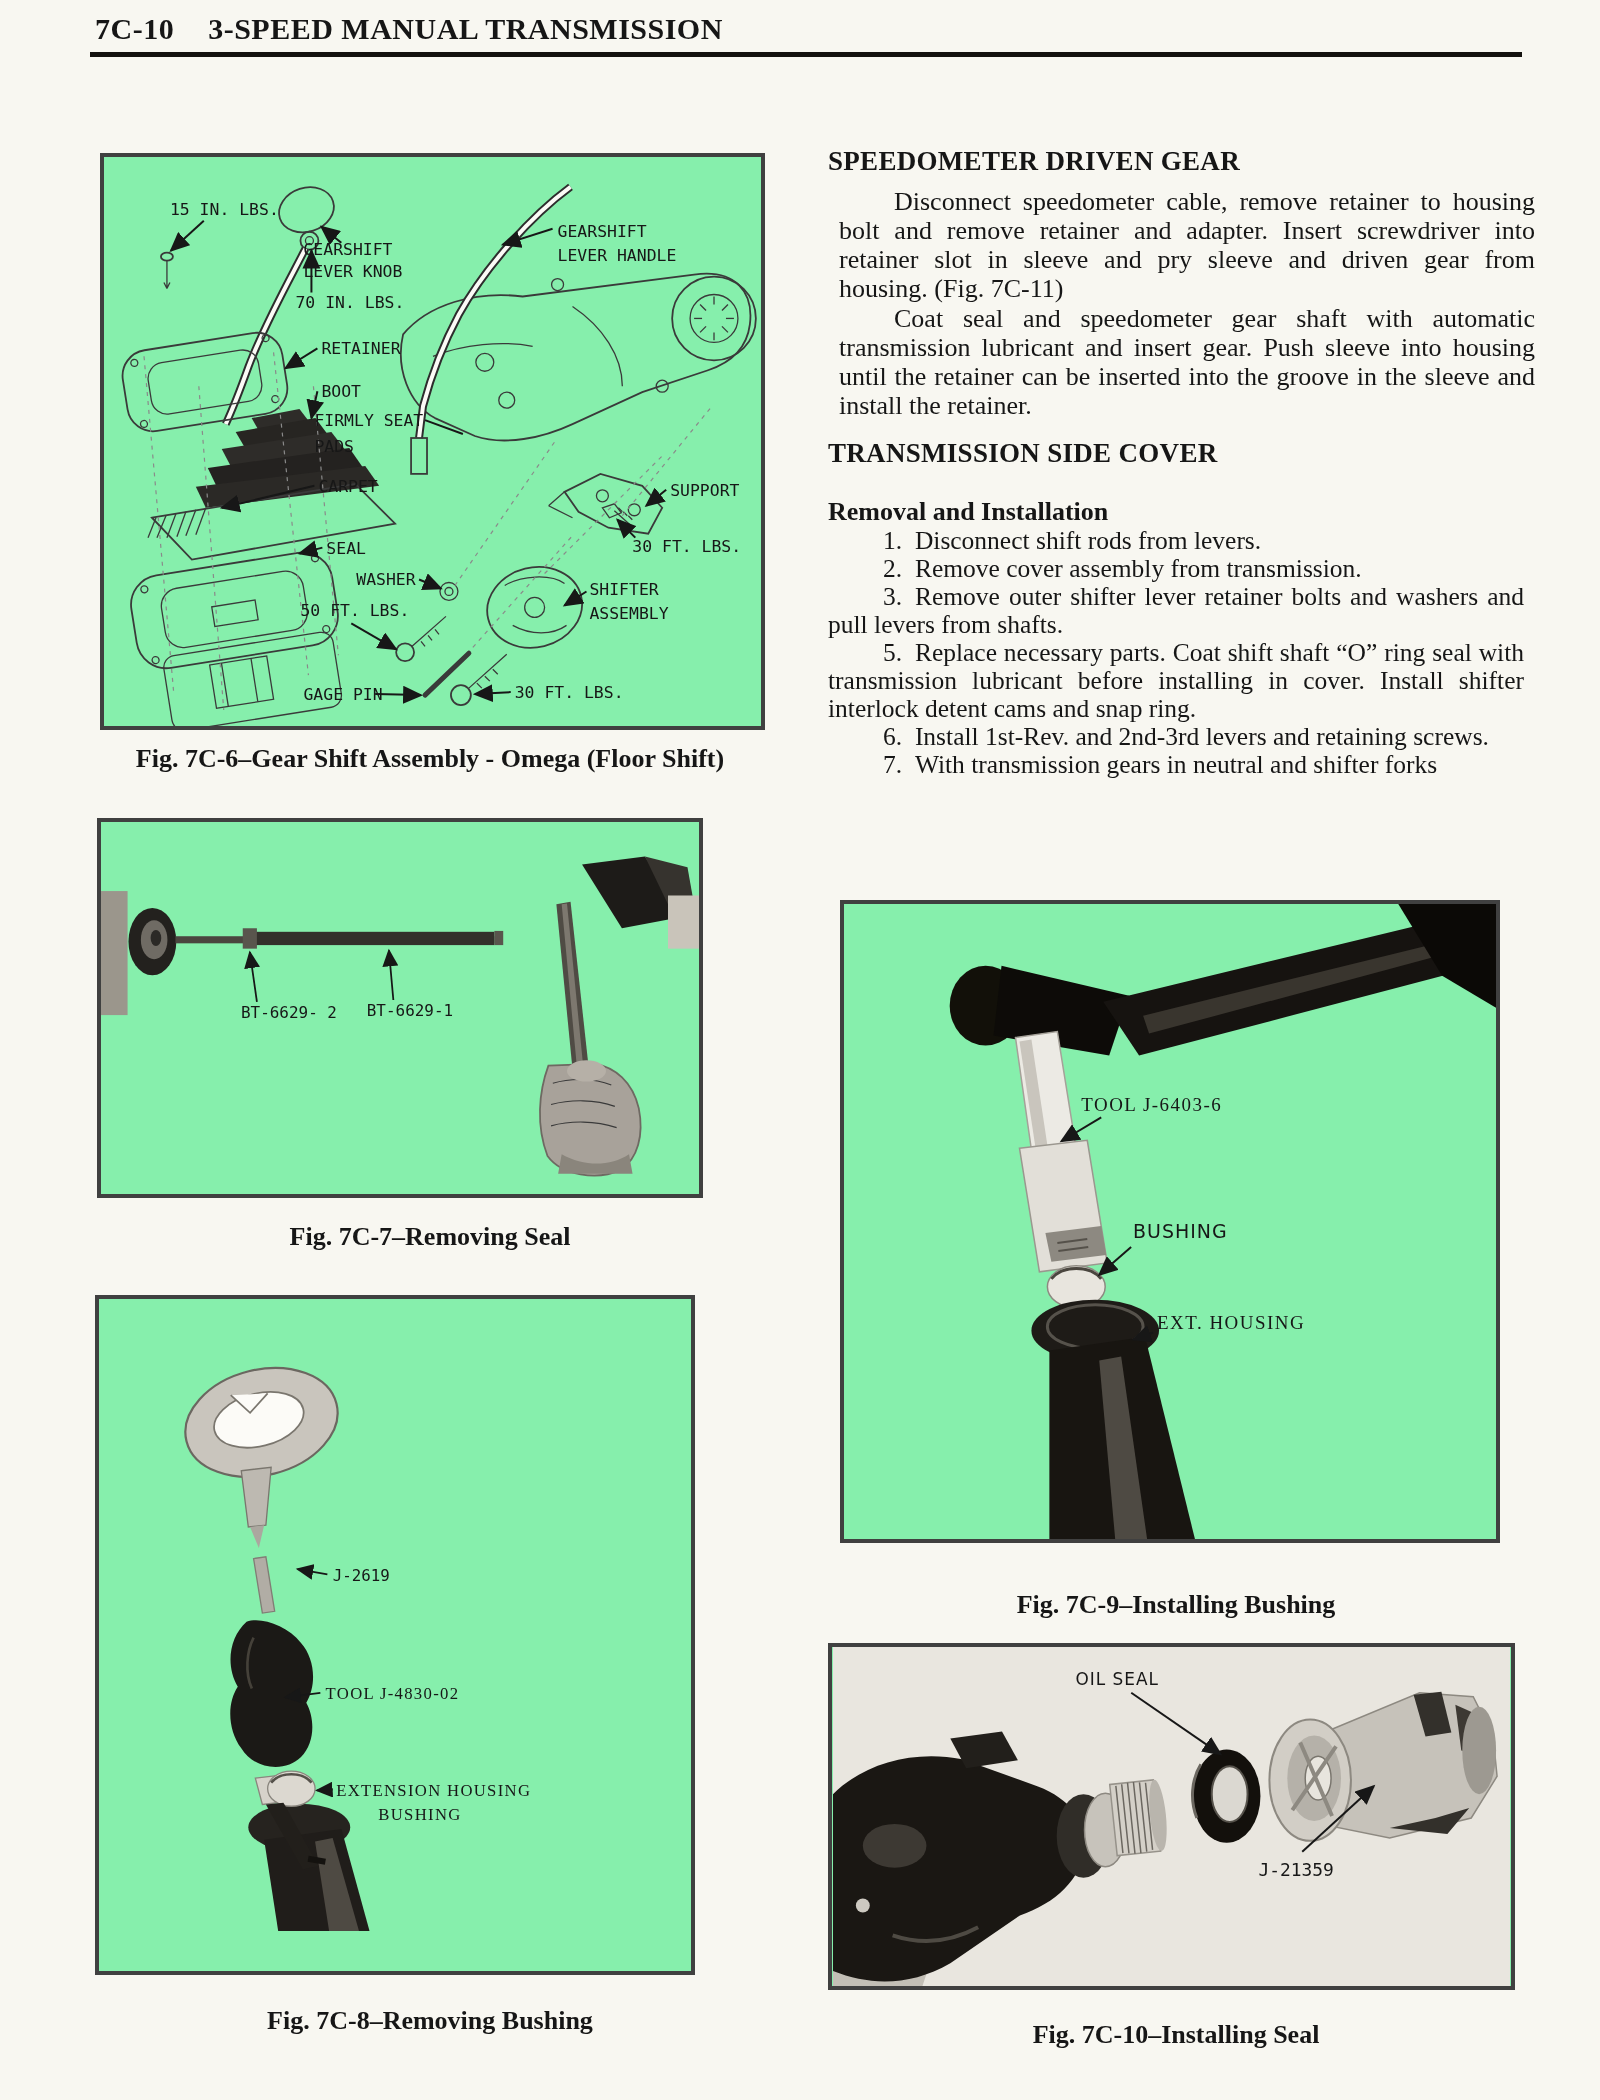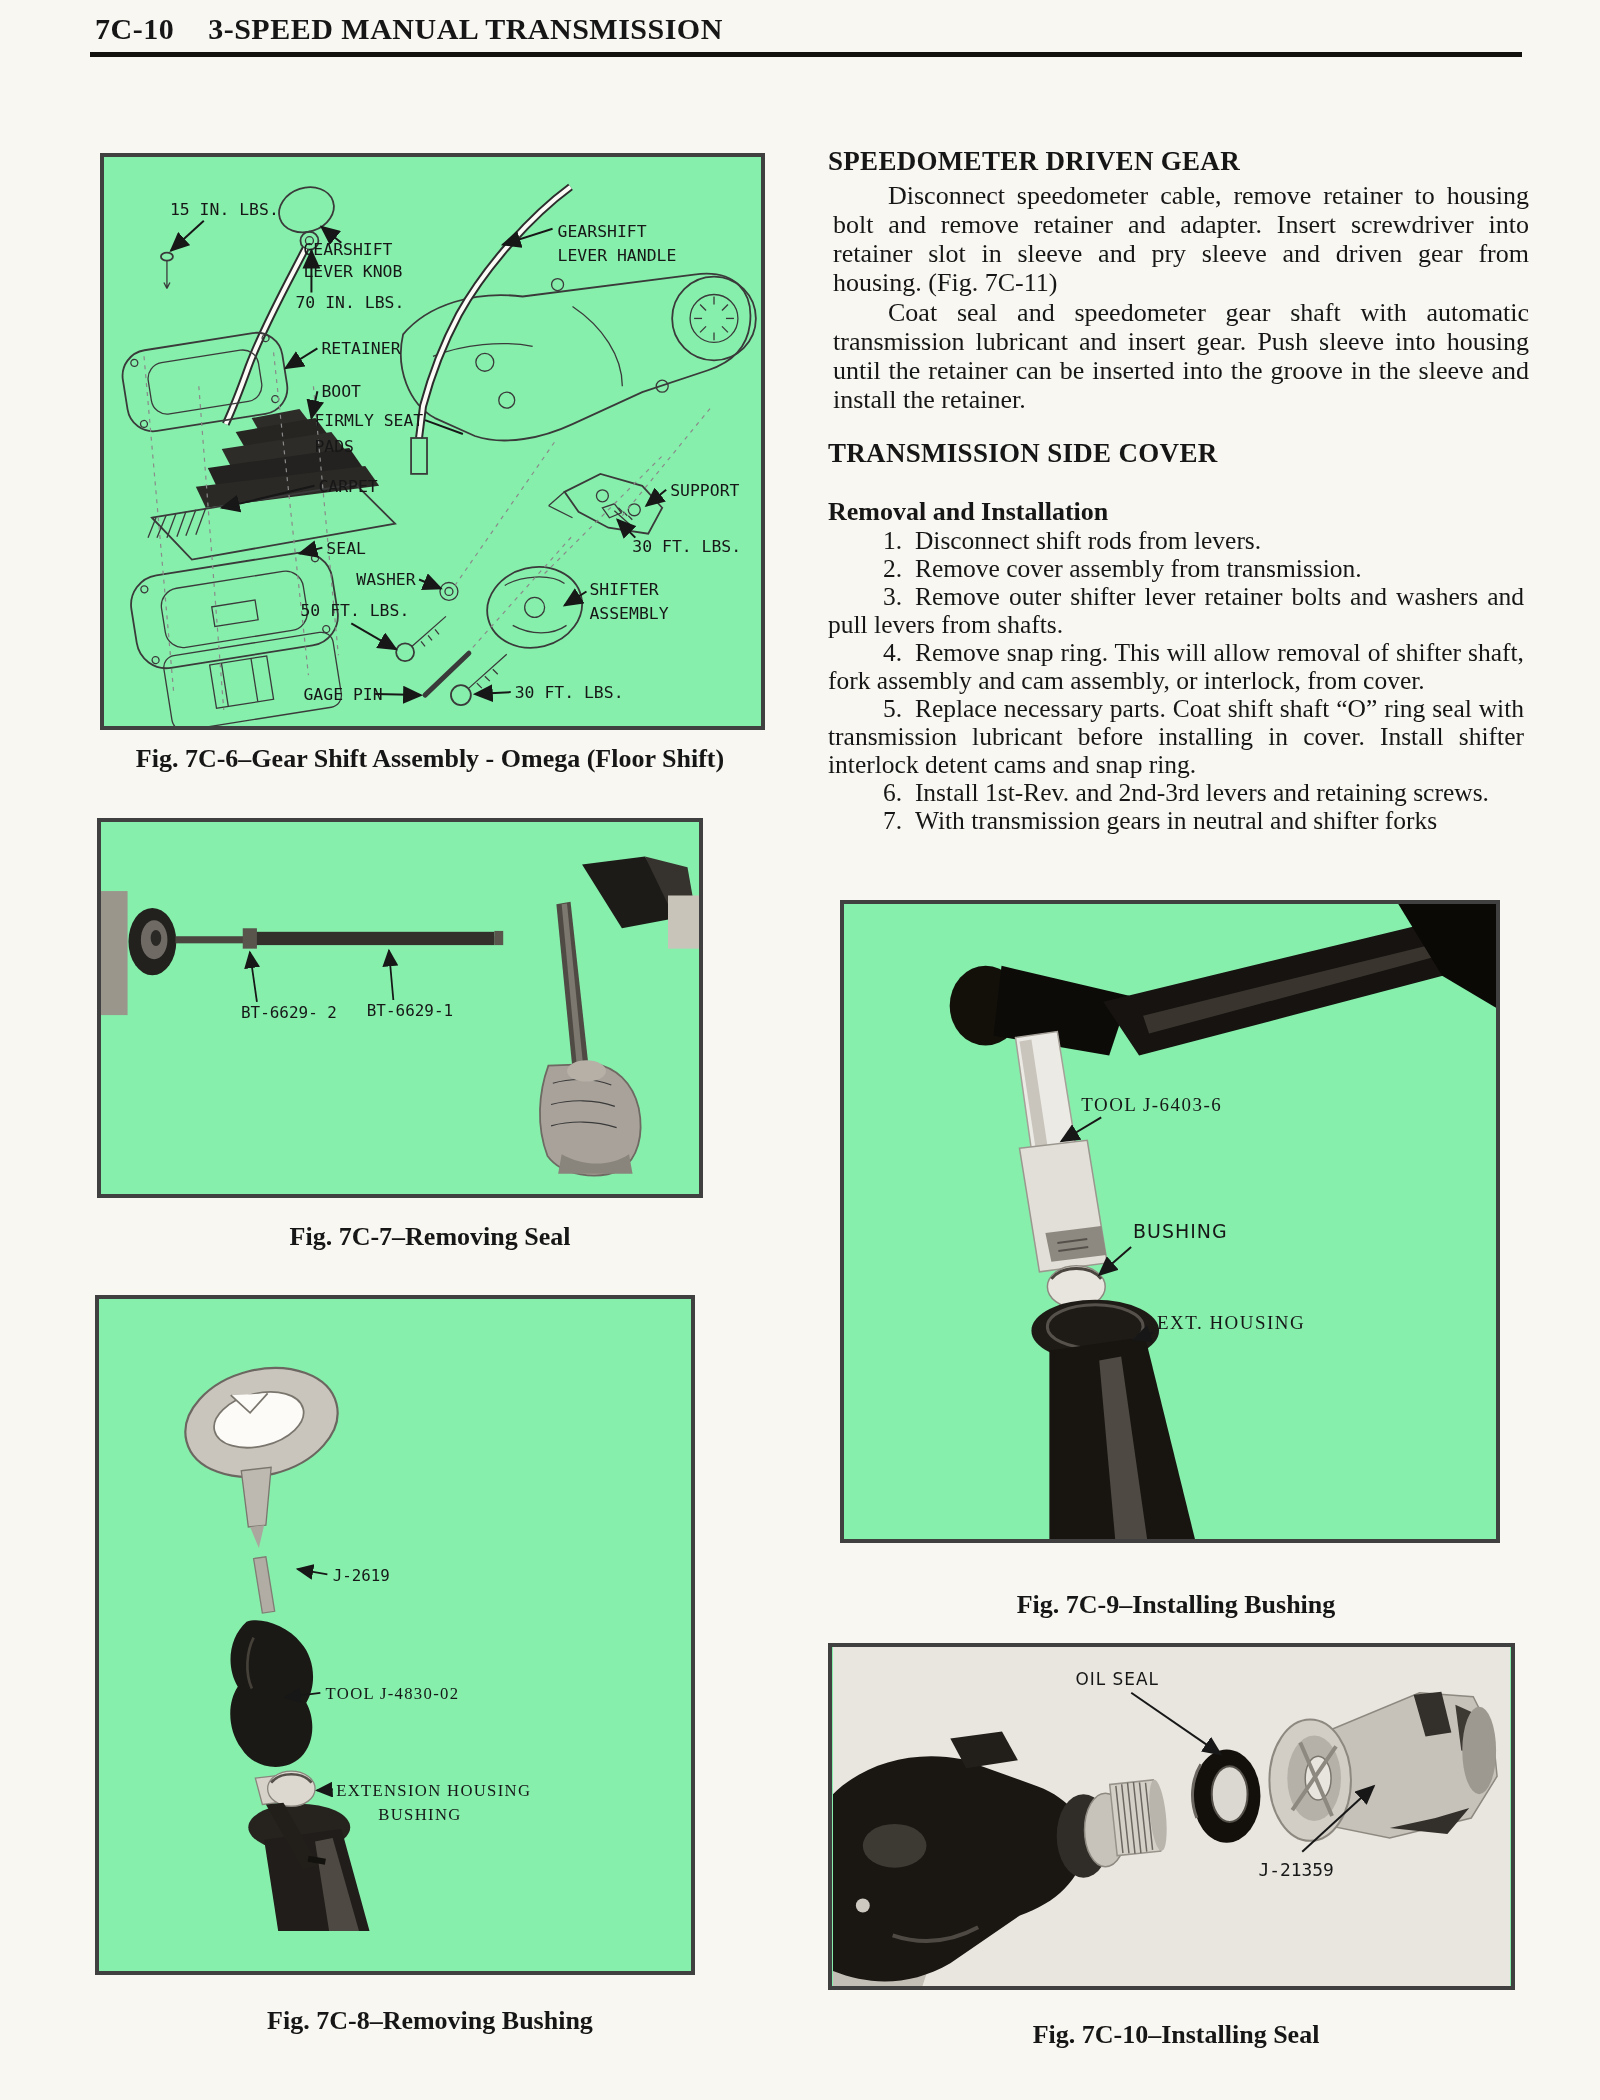--- a/index.html
+++ b/index.html
@@ -8,21 +8,21 @@
   .hdr{position:absolute;left:95px;top:12px;font-weight:bold;font-size:30px;
        letter-spacing:.5px;white-space:nowrap;}
   .hdr .num{margin-right:34px;}
   .rule{position:absolute;left:90px;top:52px;width:1432px;height:5px;background:#14120f;}
   .figbox{position:absolute;border:4px solid #404040;background:#86efac;box-sizing:border-box;}
   .figbox svg{display:block;width:100%;height:100%;}
   .caption{position:absolute;text-align:center;font-weight:bold;font-size:26px;}
   .col{position:absolute;left:828px;width:696px;}
   .h1{font-weight:bold;font-size:27px;letter-spacing:.3px;}
   .h2{font-weight:bold;font-size:26px;}
-  .para{font-size:26px;line-height:29px;text-align:justify;text-indent:55px;margin:5px;}
+  .para{font-size:26px;line-height:29px;text-align:justify;text-indent:55px;margin:11px;}
   .step{font-size:25.5px;line-height:28px;text-align:justify;text-indent:55px;margin:0;}
   
   text{fill:#171717;}
   .lm{font-family:"DejaVu Sans Mono",monospace;font-size:16.5px;}
   .lm2{font-family:"DejaVu Sans Mono",monospace;font-size:18px;}
   .ls{font-family:"Liberation Serif",serif;font-size:19px;letter-spacing:1.5px;}
   .ln{font-family:"DejaVu Sans",sans-serif;font-size:19px;letter-spacing:1px;}
   .ldr{stroke:#171717;stroke-width:2;fill:none;}
   .thin{stroke:#3a3a3a;stroke-width:1.8;fill:none;}
   .thin2{stroke:#3a3a3a;stroke-width:1.3;fill:none;}
@@ -290,21 +290,20 @@
 
   <div class="col h1" style="top:146px;">SPEEDOMETER DRIVEN GEAR</div>
   <p class="col para" style="top:176px;">Disconnect speedometer cable, remove retainer to housing bolt and remove retainer and adapter. Insert screwdriver into retainer slot in sleeve and pry sleeve and driven gear from housing. (Fig. 7C-11)</p>
   <p class="col para" style="top:293px;">Coat seal and speedometer gear shaft with automatic transmission lubricant and insert gear. Push sleeve into housing until the retainer can be inserted into the groove in the sleeve and install the retainer.</p>
   <div class="col h2" style="top:497px;">Removal and Installation</div>
   <div class="col h1" style="top:438px;">TRANSMISSION SIDE COVER</div>
   <div class="col" style="top:527px;">
     <p class="step">1. Disconnect shift rods from levers.</p>
     <p class="step">2. Remove cover assembly from transmission.</p>
     <p class="step">3. Remove outer shifter lever retainer bolts and washers and pull levers from shafts.</p>
-    <p class="step">4. Remove snap ring. This will allow removal of shifter shaft, fork assembly and cam assembly, or interlock, from cover.</p>
     <p class="step">5. Replace necessary parts. Coat shift shaft “O” ring seal with transmission lubricant before installing in cover. Install shifter interlock detent cams and snap ring.</p>
     <p class="step">6. Install 1st-Rev. and 2nd-3rd levers and retaining screws.</p>
     <p class="step">7. With transmission gears in neutral and shifter forks</p>
   </div>
 
   <div class="figbox" style="left:840px;top:900px;width:660px;height:643px;">
     <svg viewBox="0 0 654 637">
       <defs>
         <marker id="ah9" markerWidth="11" markerHeight="9" refX="9" refY="4.5" orient="auto">
           <path d="M0 0 L10 4.5 L0 9 Z" fill="#171717"></path>

